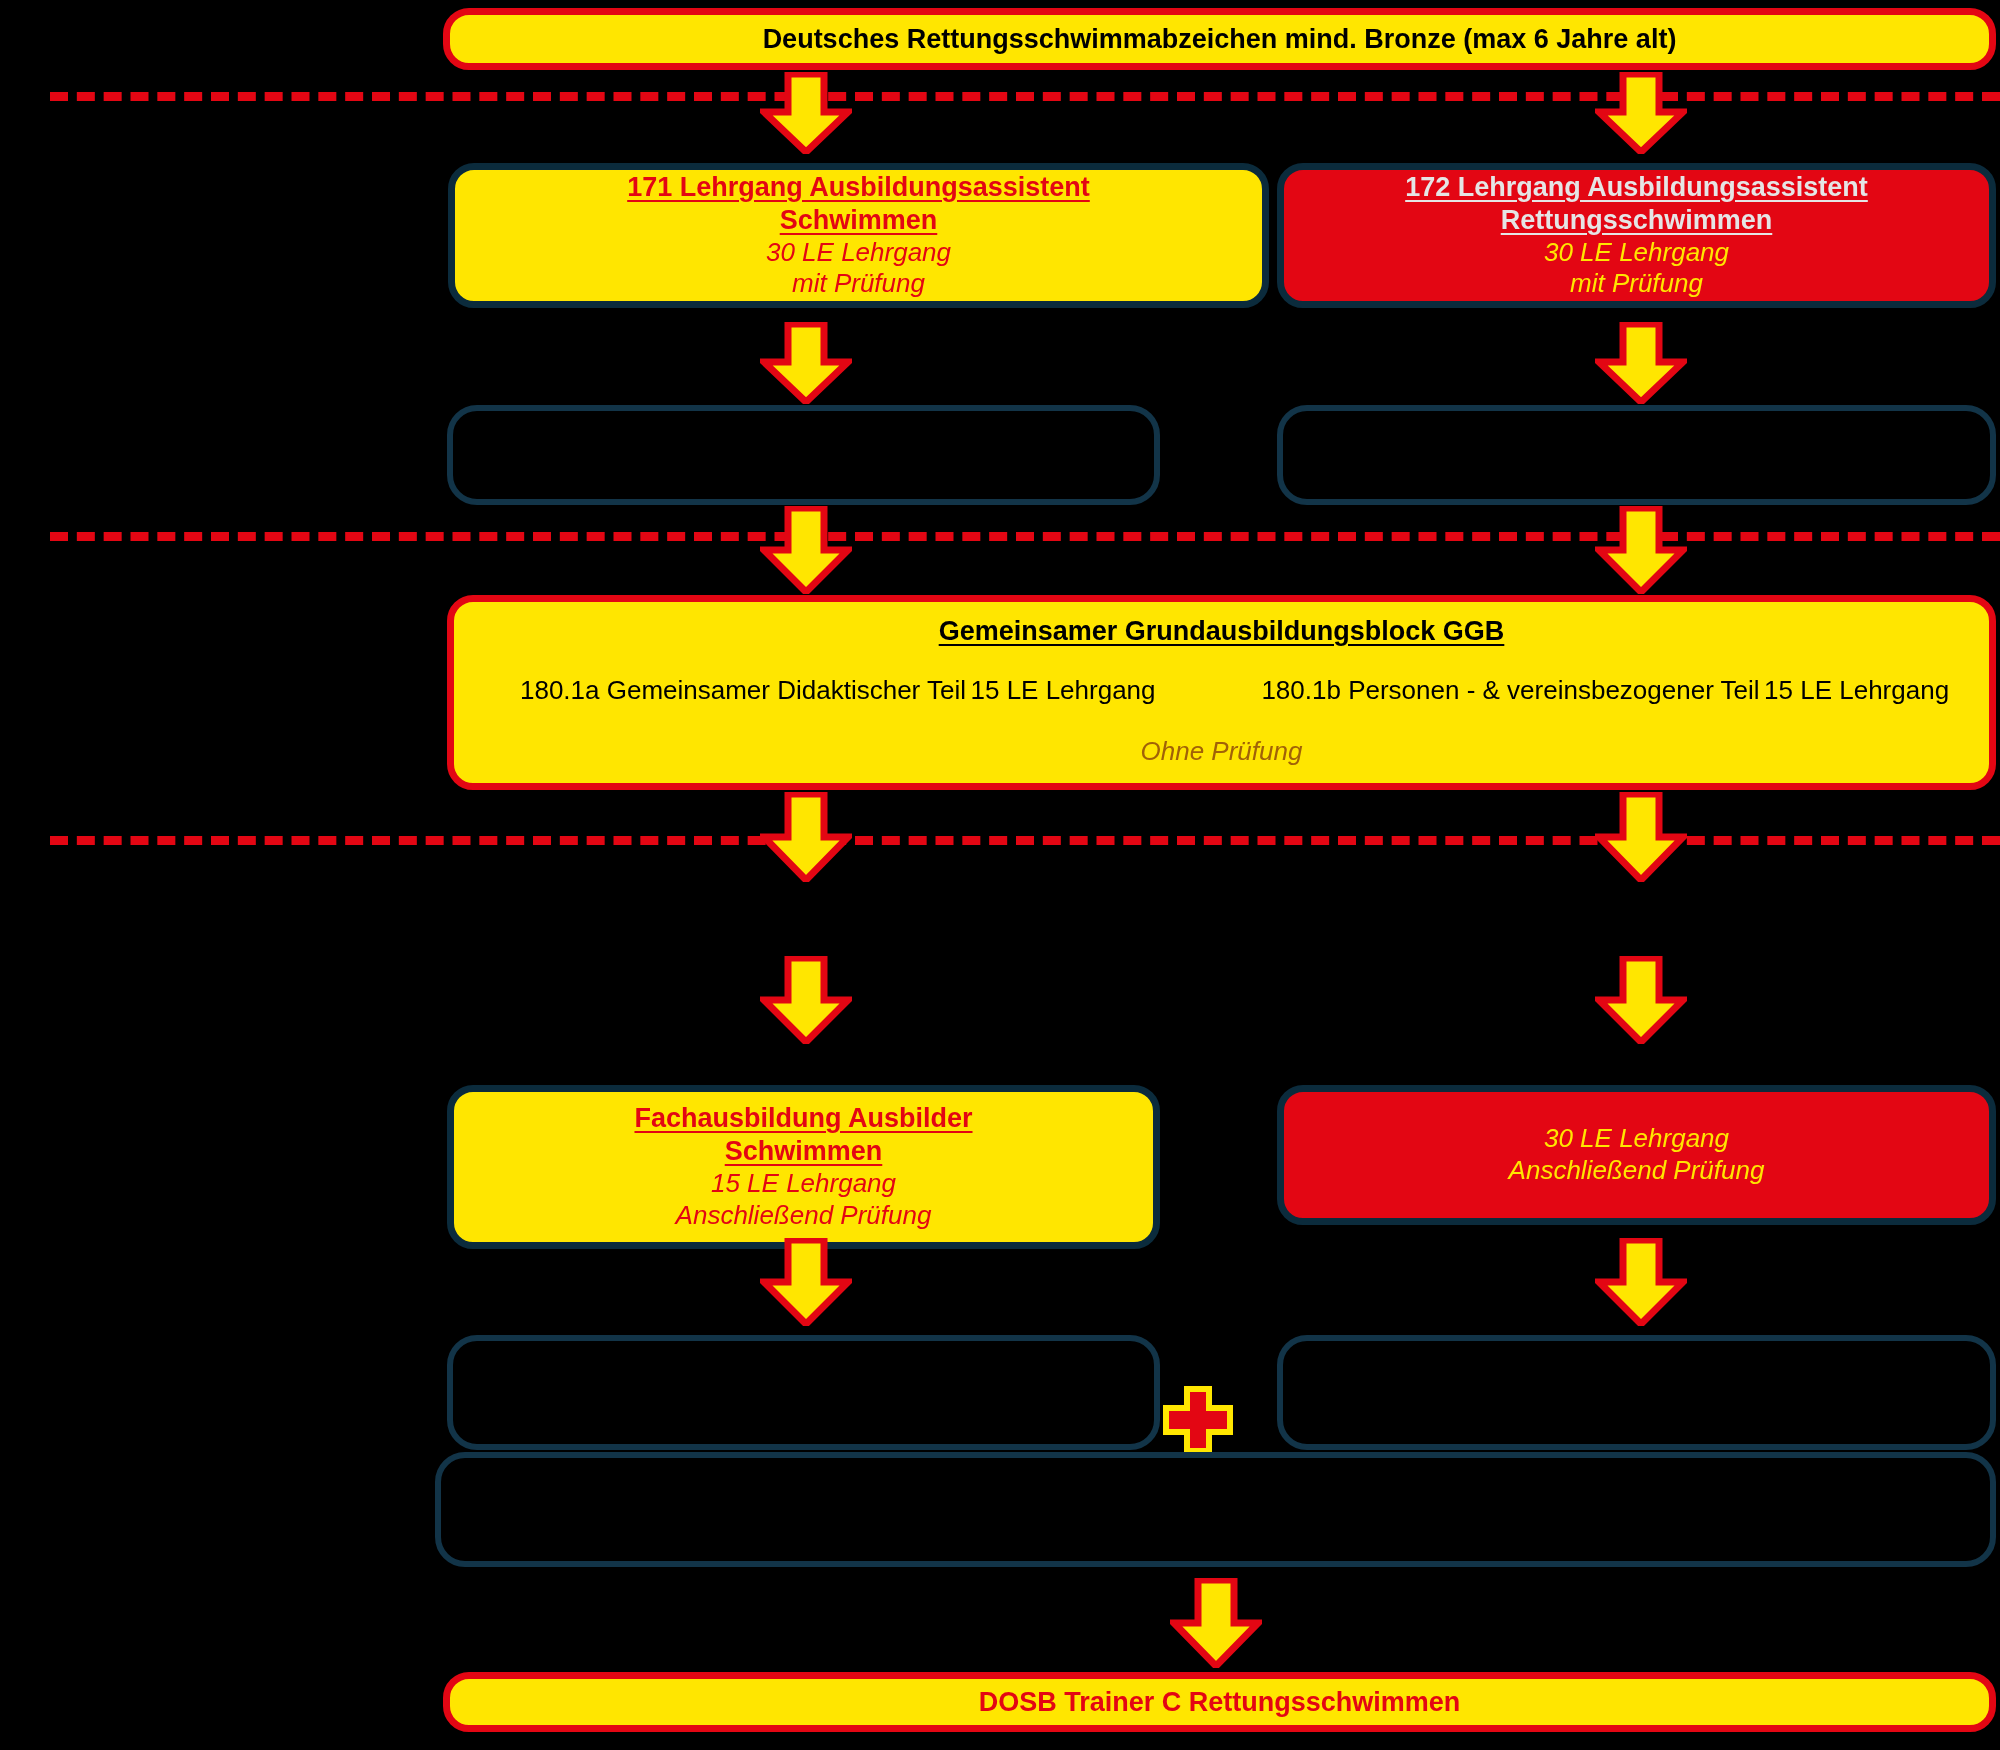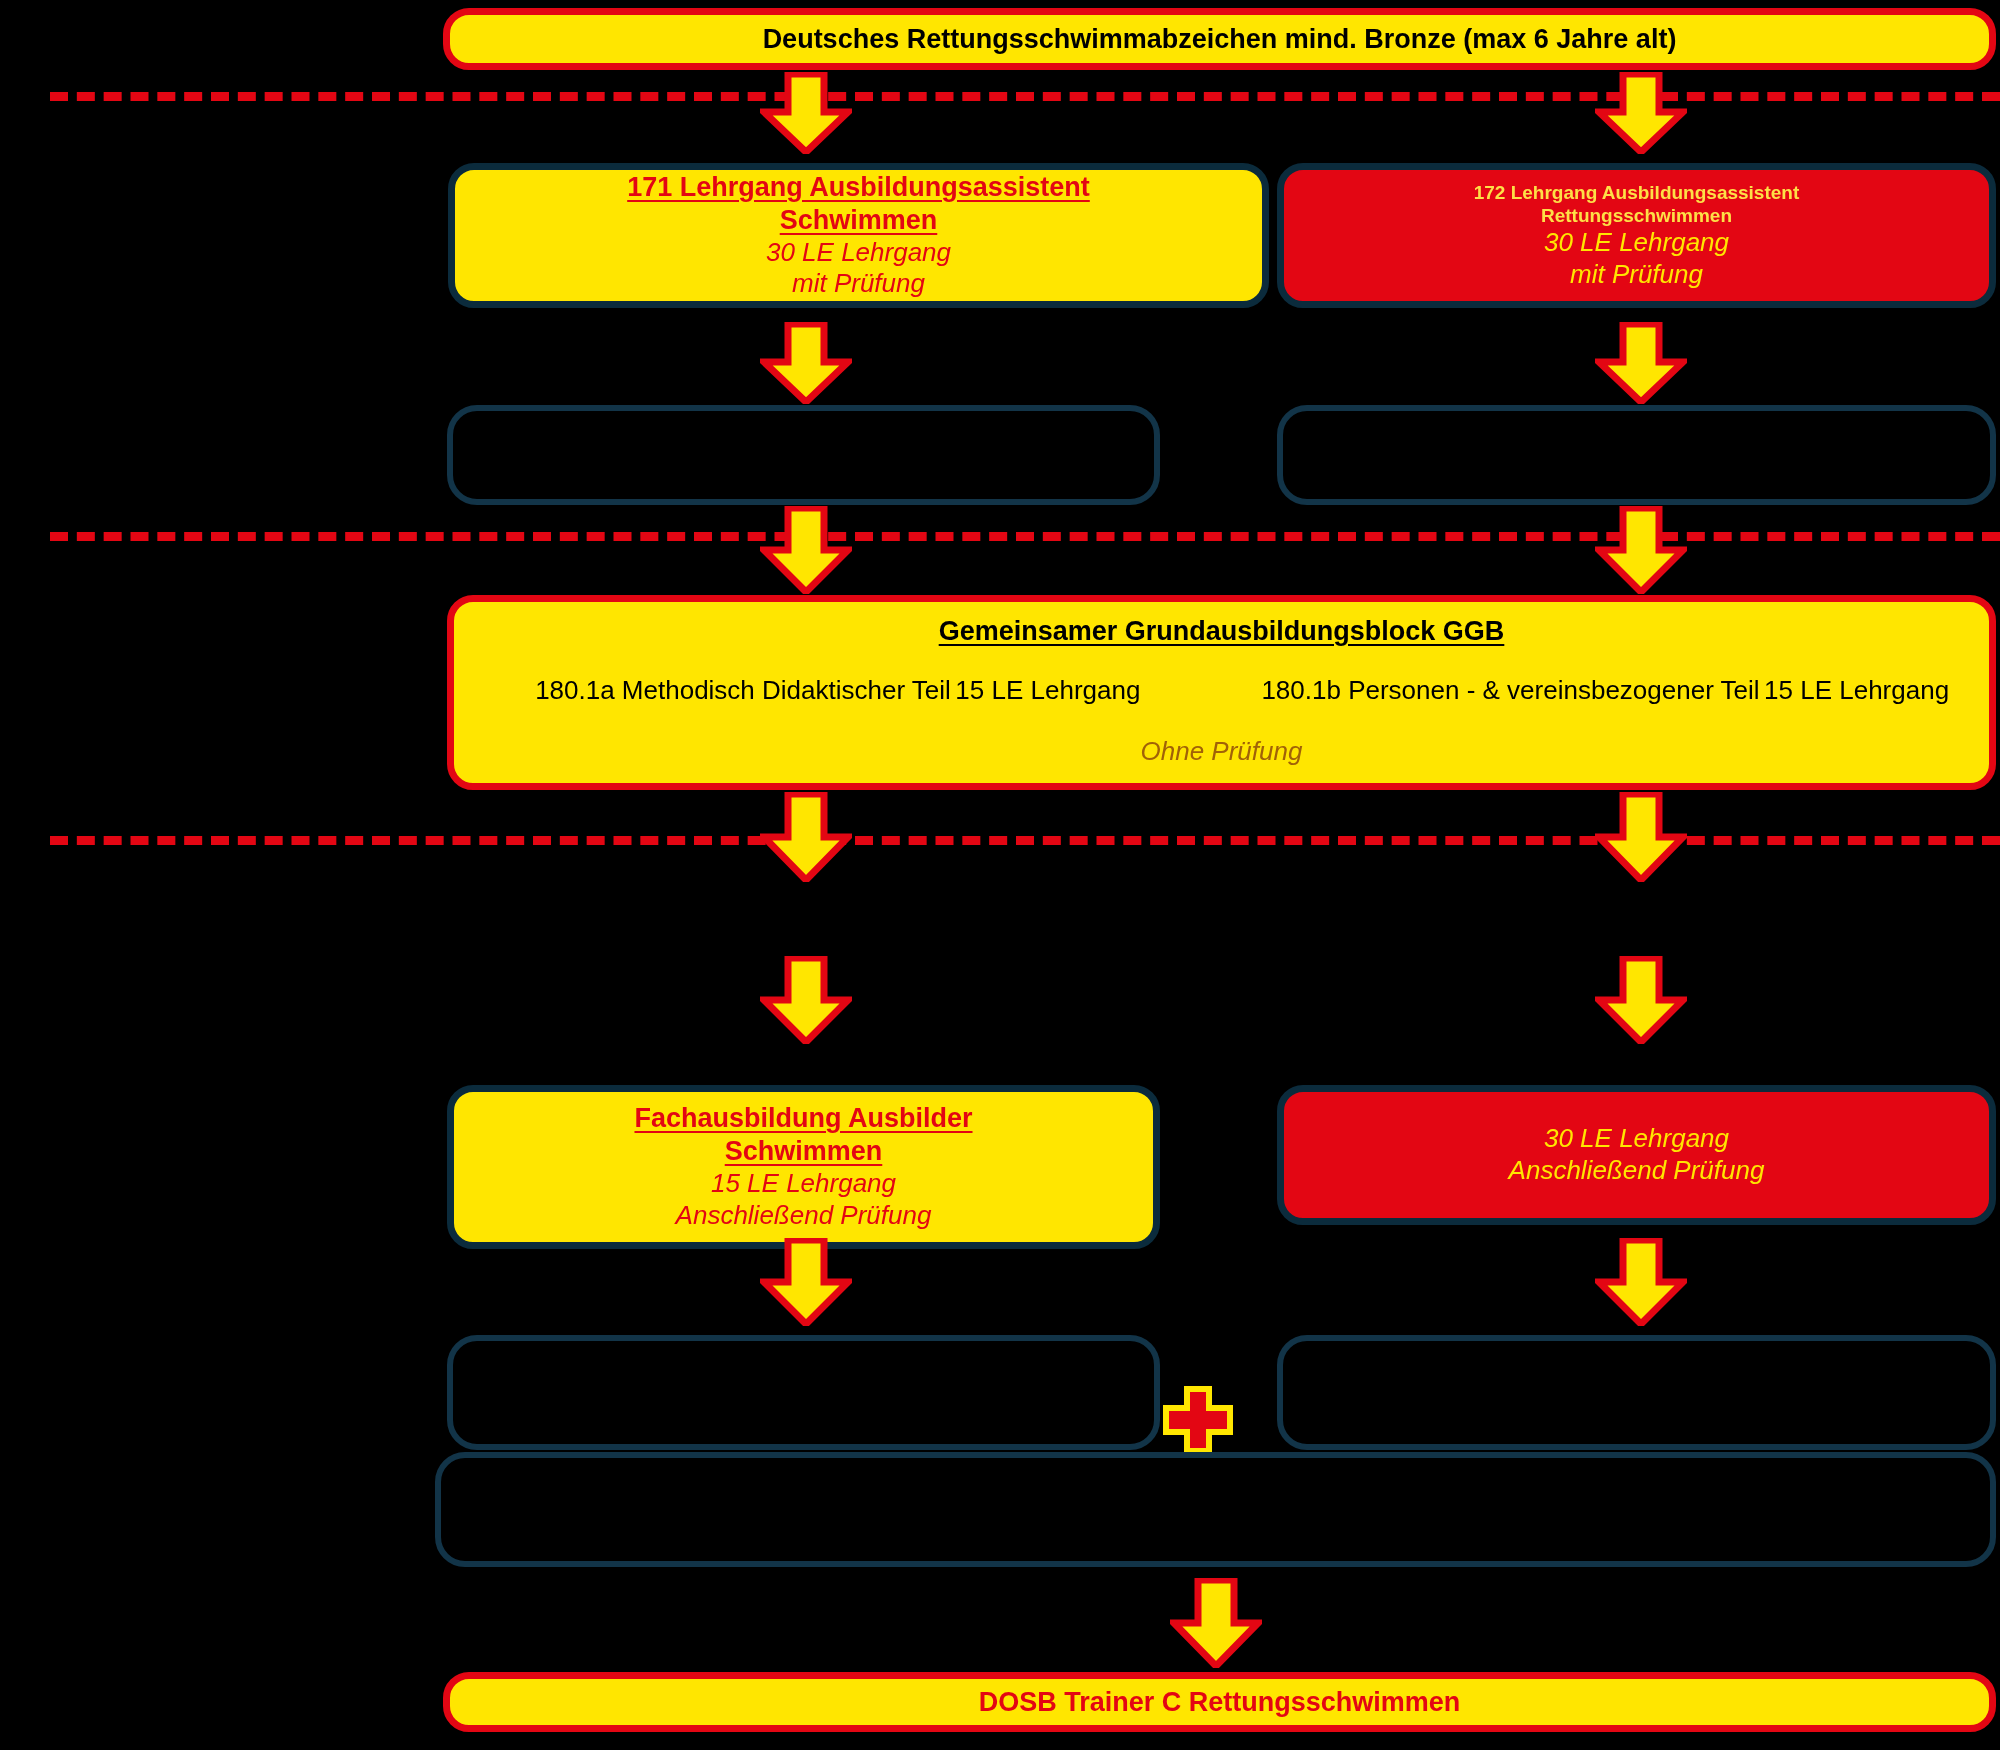--- a/index.html
+++ b/index.html
@@ -67,23 +67,24 @@
     font-size: 27px;
     text-decoration: underline;
     text-underline-offset: 4px;
   }
   .t-red-i {
     color: #E30613;
     font-style: italic;
     font-size: 26px;
   }
   .t-yellow-bu {
-    color: #fde047;
-    font-weight: bold;
-    font-size: 19px;
+    color: #e5e5e5;
+    font-weight: bold;
+    font-size: 27px;
+    text-decoration: underline;
     text-underline-offset: 4px;
   }
   .t-yellow-i {
     color: #FFE600;
     font-style: italic;
     font-size: 26px;
   }
   .t-black-bu {
     color: #000000;
     font-weight: bold;
@@ -209,21 +210,21 @@
   <div class="arrow" style="left:1595px; top:506px; height:88px;">
     <svg viewBox="0 0 92 88" preserveAspectRatio="none">
       <polygon points="28,2 64,2 64,44 88,44 46,86 4,44 28,44" fill="#FFE600" stroke="#E30613" stroke-width="7"></polygon>
     </svg>
   </div>
 
   <div class="ggb" style="left:447px; top:595px; width:1549px; height:195px;">
     <span class="t-black-bu ggb-title">Gemeinsamer Grundausbildungsblock GGB</span>
     <div class="ggb-cols">
       <div class="ggb-col">
-        <span class="ln t-black">180.1a Methodisch Didaktischer Teil</span>
+        <span class="ln t-black">180.1a Gemeinsamer Didaktischer Teil</span>
         <span class="ln t-black">15 LE Lehrgang</span>
       </div>
       <div class="ggb-col">
         <span class="ln t-black">180.1b Personen - &amp; vereinsbezogener Teil</span>
         <span class="ln t-black">15 LE Lehrgang</span>
       </div>
     </div>
     <span class="t-black-i ggb-foot">Ohne Prüfung</span>
   </div>
 

